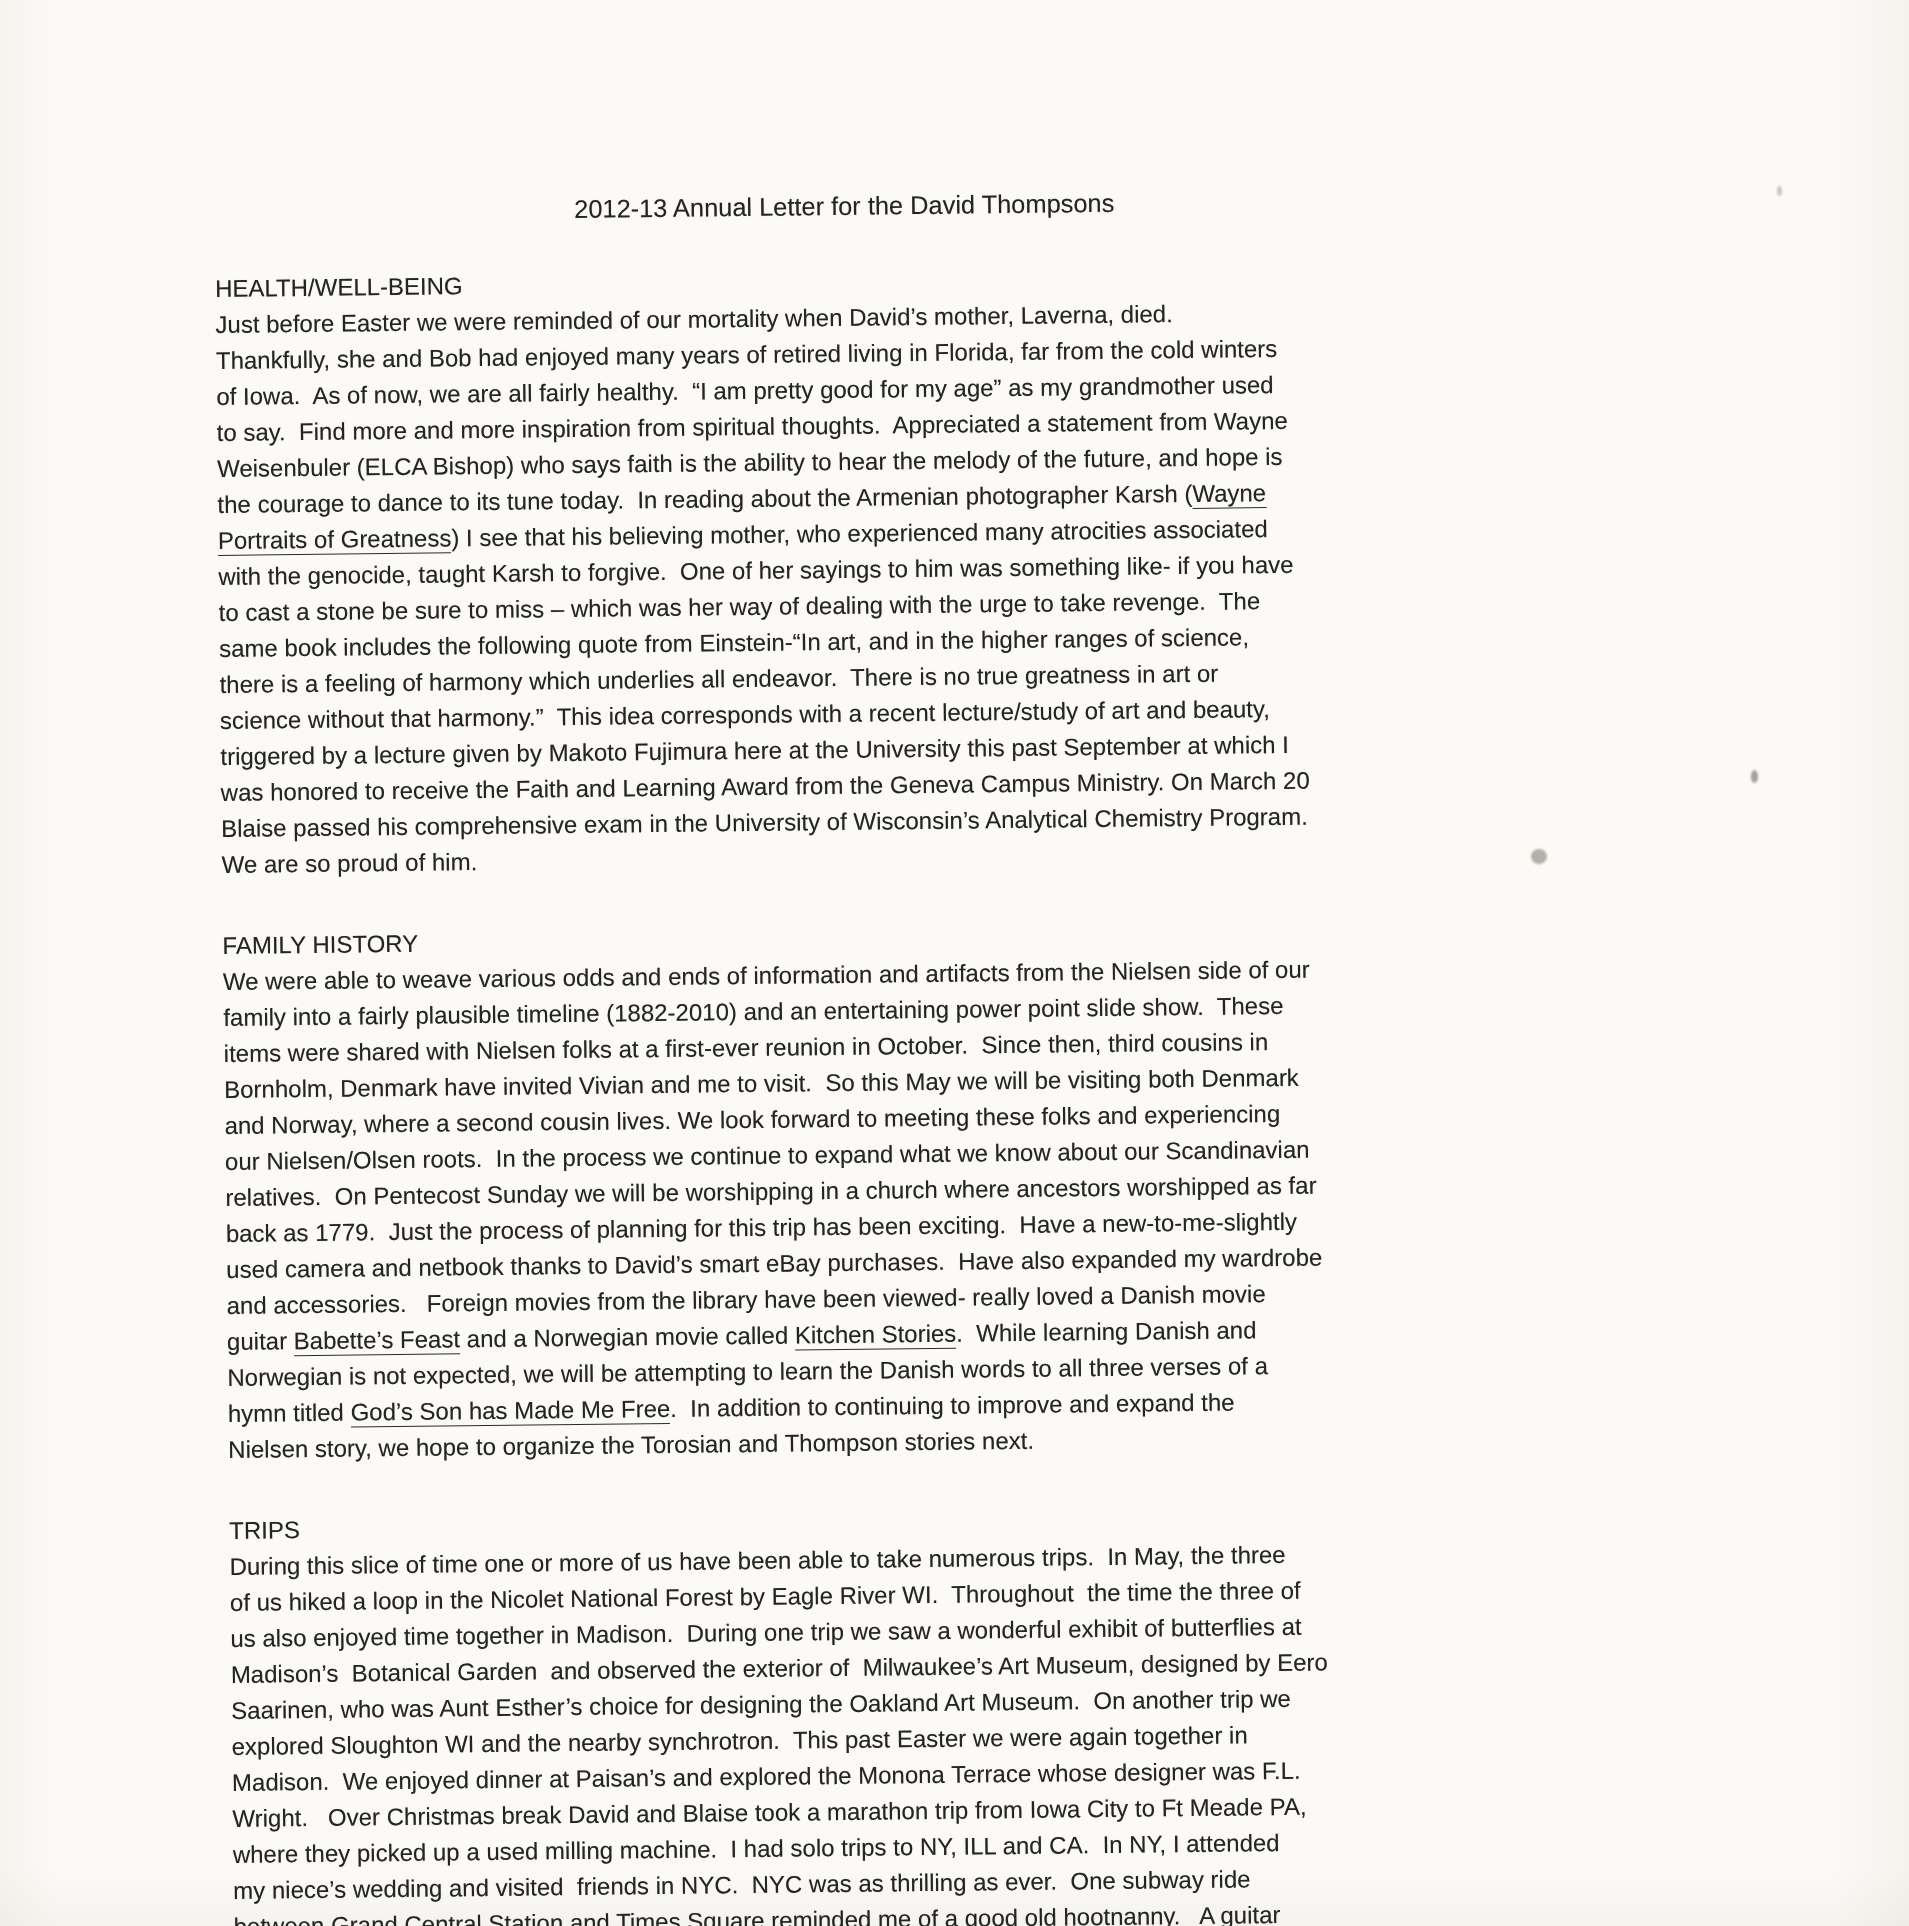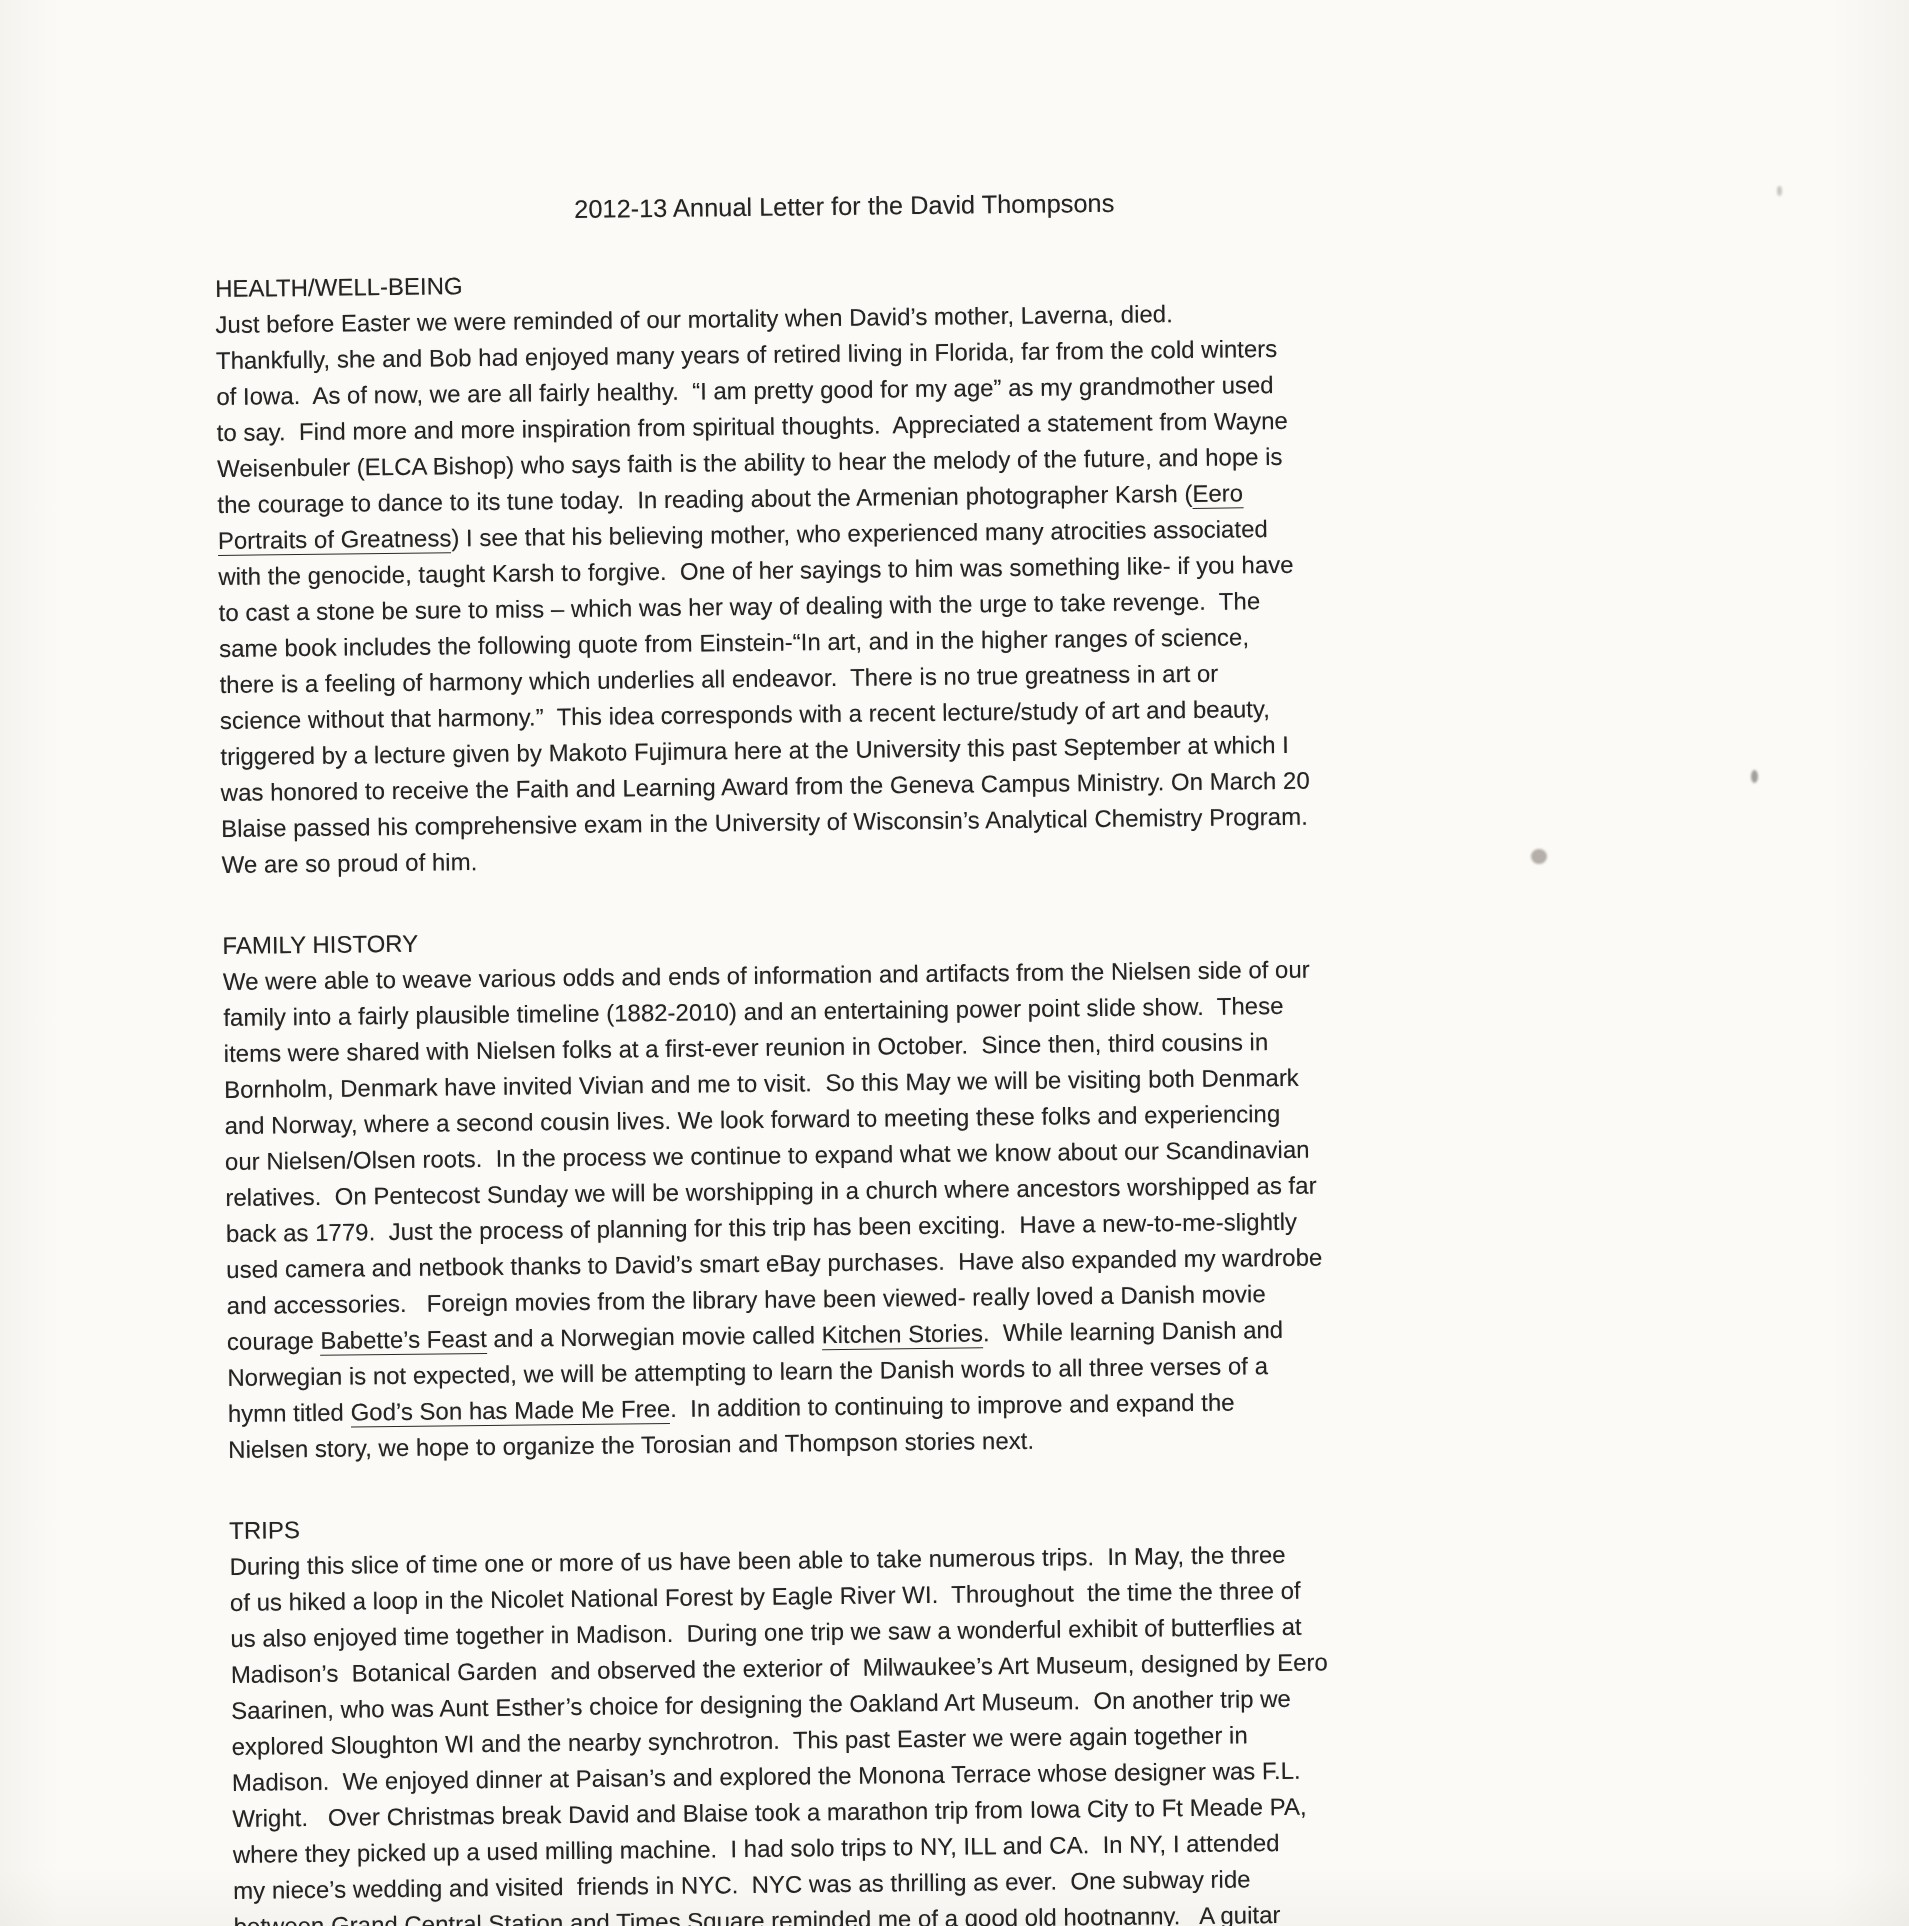--- a/index.html
+++ b/index.html
@@ -85,21 +85,21 @@
   <div class="content">
     <h1 class="title">2012-13 Annual Letter for the David Thompsons</h1>
     <div>
         <section class="letter-section">
           <div class="section-heading">HEALTH/WELL-BEING</div>
           <div class="letter-line"><span>Just before Easter we were reminded of our mortality when David’s mother, Laverna, died.</span></div>
           <div class="letter-line"><span>Thankfully, she and Bob had enjoyed many years of retired living in Florida, far from the cold winters</span></div>
           <div class="letter-line"><span>of Iowa.  As of now, we are all fairly healthy.  “I am pretty good for my age” as my grandmother used</span></div>
           <div class="letter-line"><span>to say.  Find more and more inspiration from spiritual thoughts.  Appreciated a statement from Wayne</span></div>
           <div class="letter-line"><span>Weisenbuler (ELCA Bishop) who says faith is the ability to hear the melody of the future, and hope is</span></div>
-          <div class="letter-line"><span>the courage to dance to its tune today.  In reading about the Armenian photographer Karsh (</span><span class="u">Eero</span></div>
+          <div class="letter-line"><span>the courage to dance to its tune today.  In reading about the Armenian photographer Karsh (</span><span class="u">Wayne</span></div>
           <div class="letter-line"><span class="u">Portraits of Greatness</span><span>) I see that his believing mother, who experienced many atrocities associated</span></div>
           <div class="letter-line"><span>with the genocide, taught Karsh to forgive.  One of her sayings to him was something like- if you have</span></div>
           <div class="letter-line"><span>to cast a stone be sure to miss – which was her way of dealing with the urge to take revenge.  The</span></div>
           <div class="letter-line"><span>same book includes the following quote from Einstein-“In art, and in the higher ranges of science,</span></div>
           <div class="letter-line"><span>there is a feeling of harmony which underlies all endeavor.  There is no true greatness in art or</span></div>
           <div class="letter-line"><span>science without that harmony.”  This idea corresponds with a recent lecture/study of art and beauty,</span></div>
           <div class="letter-line"><span>triggered by a lecture given by Makoto Fujimura here at the University this past September at which I</span></div>
           <div class="letter-line"><span>was honored to receive the Faith and Learning Award from the Geneva Campus Ministry. On March 20</span></div>
           <div class="letter-line"><span>Blaise passed his comprehensive exam in the University of Wisconsin’s Analytical Chemistry Program.</span></div>
           <div class="letter-line"><span>We are so proud of him.</span></div>
@@ -109,21 +109,21 @@
           <div class="letter-line"><span>We were able to weave various odds and ends of information and artifacts from the Nielsen side of our</span></div>
           <div class="letter-line"><span>family into a fairly plausible timeline (1882-2010) and an entertaining power point slide show.  These</span></div>
           <div class="letter-line"><span>items were shared with Nielsen folks at a first-ever reunion in October.  Since then, third cousins in</span></div>
           <div class="letter-line"><span>Bornholm, Denmark have invited Vivian and me to visit.  So this May we will be visiting both Denmark</span></div>
           <div class="letter-line"><span>and Norway, where a second cousin lives. We look forward to meeting these folks and experiencing</span></div>
           <div class="letter-line"><span>our Nielsen/Olsen roots.  In the process we continue to expand what we know about our Scandinavian</span></div>
           <div class="letter-line"><span>relatives.  On Pentecost Sunday we will be worshipping in a church where ancestors worshipped as far</span></div>
           <div class="letter-line"><span>back as 1779.  Just the process of planning for this trip has been exciting.  Have a new-to-me-slightly</span></div>
           <div class="letter-line"><span>used camera and netbook thanks to David’s smart eBay purchases.  Have also expanded my wardrobe</span></div>
           <div class="letter-line"><span>and accessories.   Foreign movies from the library have been viewed- really loved a Danish movie</span></div>
-          <div class="letter-line"><span>courage </span><span class="u">Babette’s Feast</span><span> and a Norwegian movie called </span><span class="u">Kitchen Stories</span><span>.  While learning Danish and</span></div>
+          <div class="letter-line"><span>guitar </span><span class="u">Babette’s Feast</span><span> and a Norwegian movie called </span><span class="u">Kitchen Stories</span><span>.  While learning Danish and</span></div>
           <div class="letter-line"><span>Norwegian is not expected, we will be attempting to learn the Danish words to all three verses of a</span></div>
           <div class="letter-line"><span>hymn titled </span><span class="u">God’s Son has Made Me Free</span><span>.  In addition to continuing to improve and expand the</span></div>
           <div class="letter-line"><span>Nielsen story, we hope to organize the Torosian and Thompson stories next.</span></div>
         </section>
         <section class="letter-section">
           <div class="section-heading">TRIPS</div>
           <div class="letter-line"><span>During this slice of time one or more of us have been able to take numerous trips.  In May, the three</span></div>
           <div class="letter-line"><span>of us hiked a loop in the Nicolet National Forest by Eagle River WI.  Throughout  the time the three of</span></div>
           <div class="letter-line"><span>us also enjoyed time together in Madison.  During one trip we saw a wonderful exhibit of butterflies at</span></div>
           <div class="letter-line"><span>Madison’s  Botanical Garden  and observed the exterior of  Milwaukee’s Art Museum, designed by Eero</span></div>

